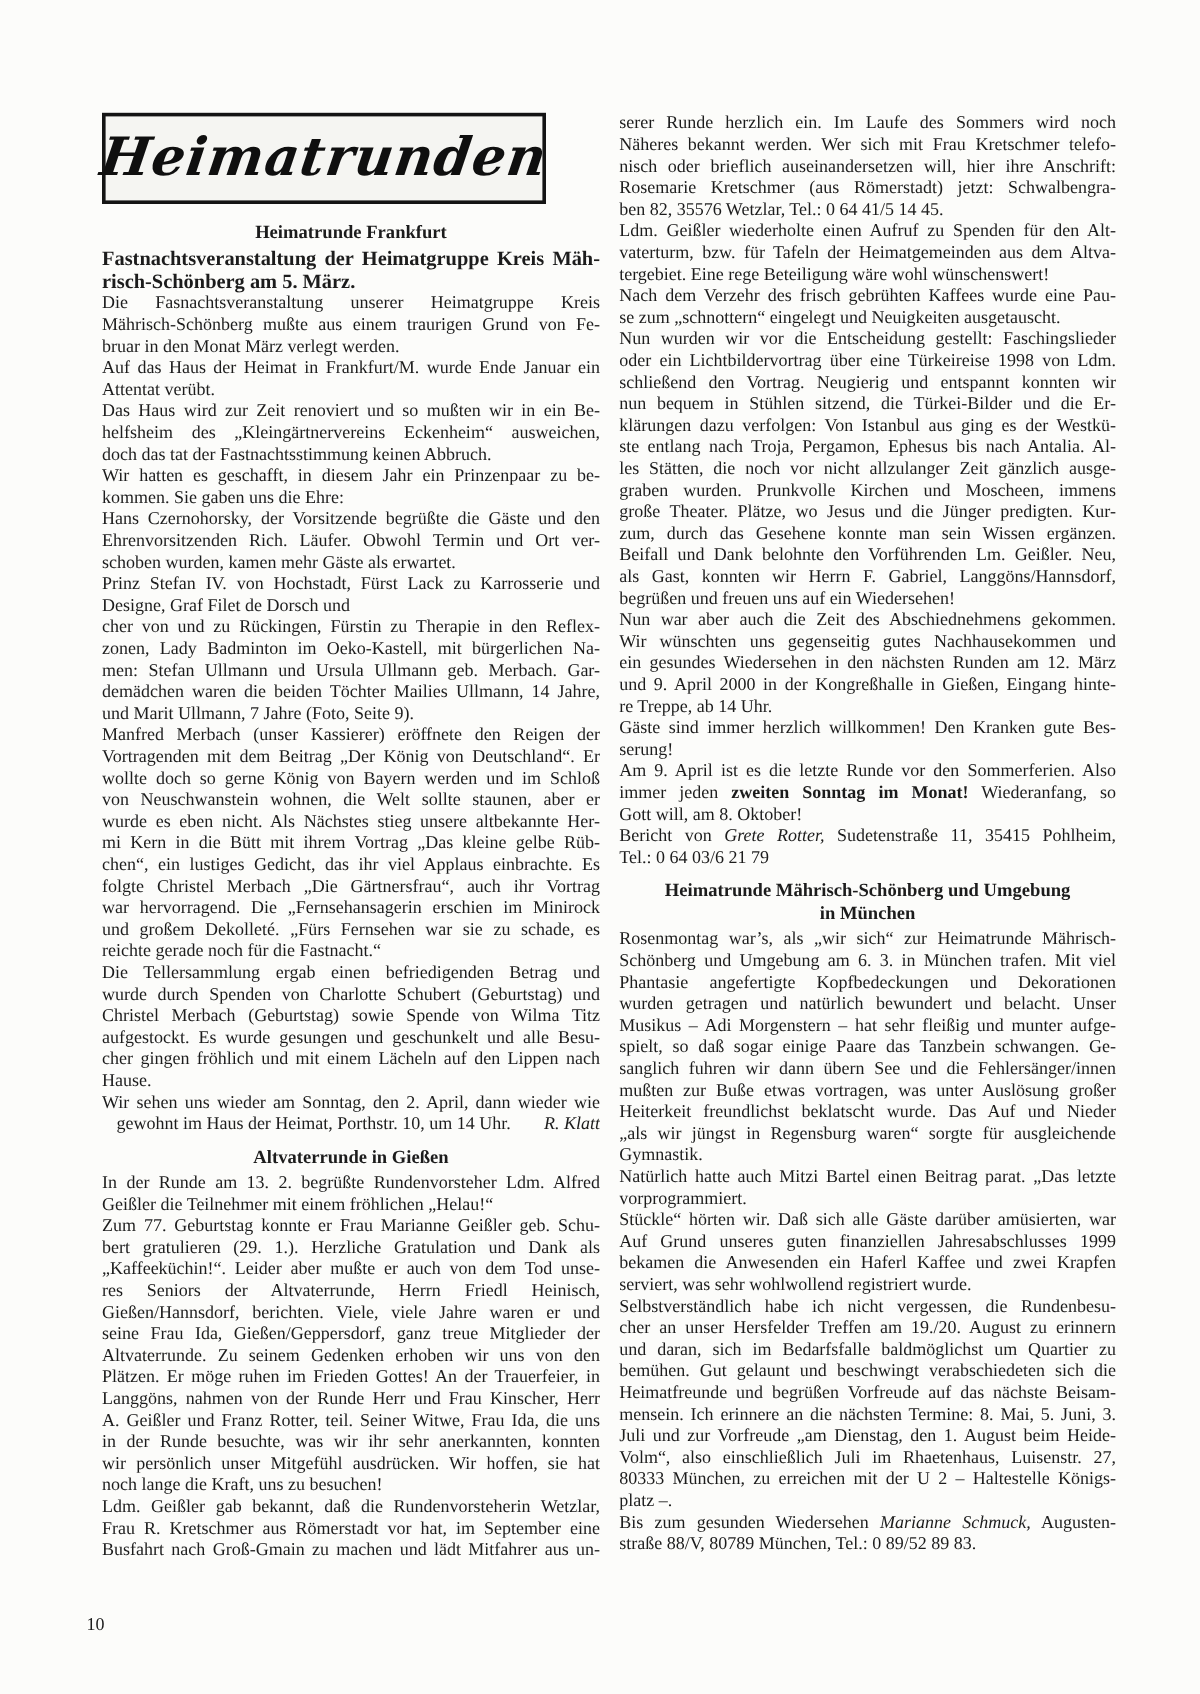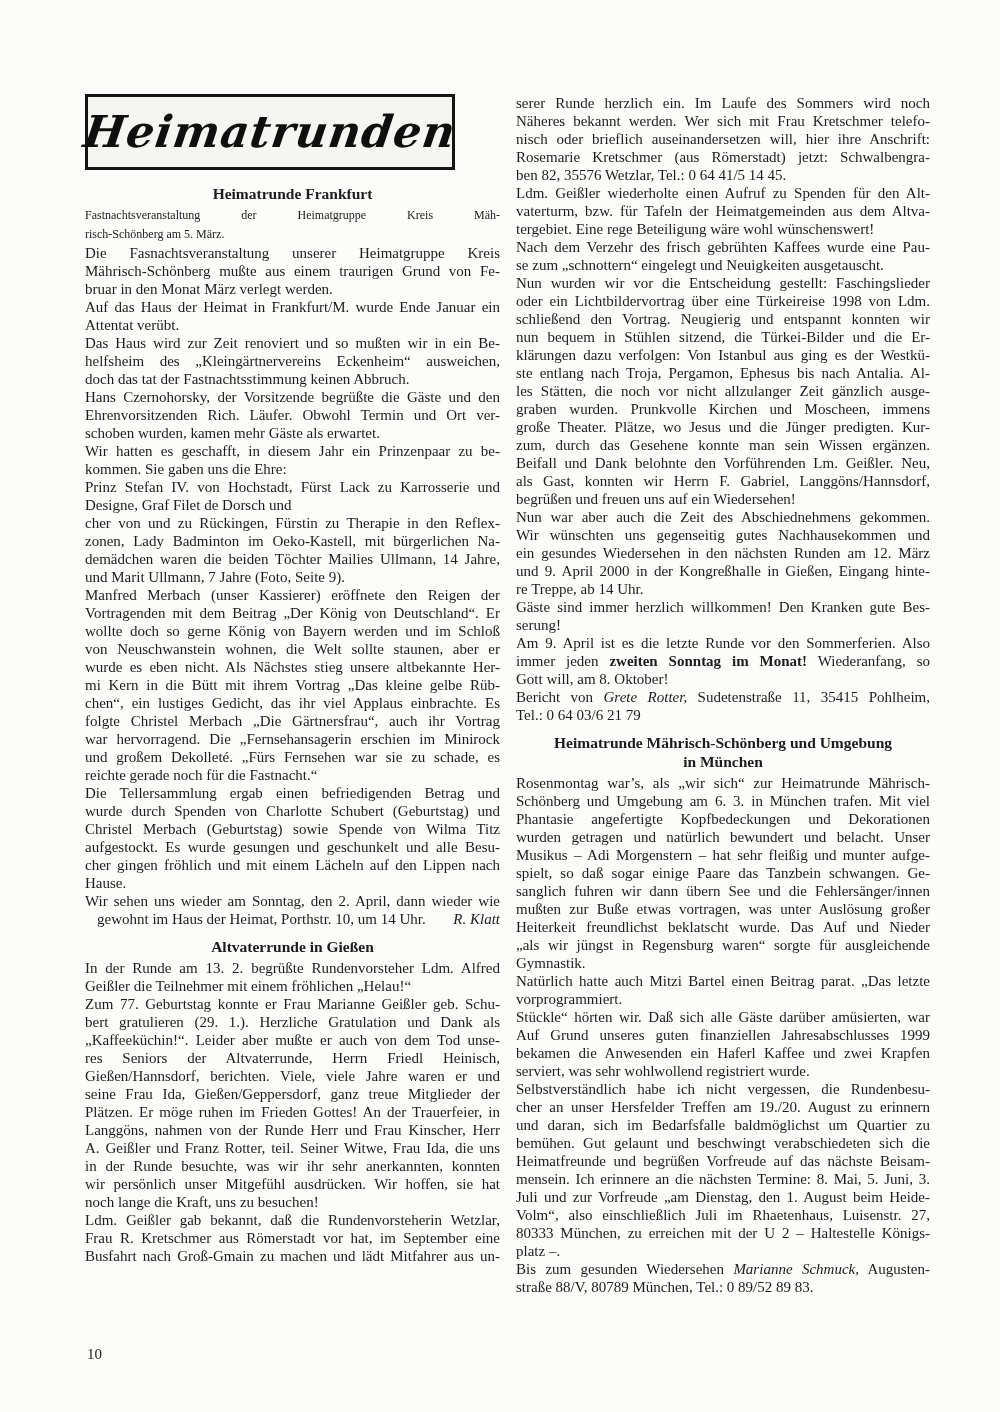--- a/index.html
+++ b/index.html
@@ -47,26 +47,26 @@
   .block .line.gapline{display:flex;justify-content:space-between;margin-left:12px;}
   .block .line.gapline .gap-spacer{flex:1 1 auto;min-width:8px;}
 
   .block.heading{margin:9px 0 3px 0;}
   .block.heading .line{
     font-weight:bold;font-size:15.5px;
     line-height:19px;height:19px;
     text-align:center;text-align-last:center;
   }
   .block.para.bold-para .line{
-    font-weight:normal;font-size:12px;
+    font-weight:bold;font-size:17px;
     line-height:19px;height:19px;
   }
 
   .pagenum{
-    position:absolute;left:87px;top:1345px;
+    position:absolute;left:72px;top:1345px;
     font-size:15px;line-height:18px;
   }
   i{font-style:italic;}
   b{font-weight:bold;}
 </style>
 </head>
 <body>
 
 <div class="page">
   <div class="col left">
@@ -89,35 +89,36 @@
         <div class="block para">
           <div class="line">Auf das Haus der Heimat in Frankfurt/M. wurde Ende Januar ein</div>
           <div class="line last">Attentat verübt.</div>
         </div>
         <div class="block para">
           <div class="line">Das Haus wird zur Zeit renoviert und so mußten wir in ein Be-</div>
           <div class="line">helfsheim des „Kleingärtnervereins Eckenheim“ ausweichen,</div>
           <div class="line last">doch das tat der Fastnachtsstimmung keinen Abbruch.</div>
         </div>
         <div class="block para">
+          <div class="line">Wir hatten es geschafft, in diesem Jahr ein Prinzenpaar zu be-</div>
+          <div class="line last">kommen. Sie gaben uns die Ehre:</div>
+        </div>
+        <div class="block para">
           <div class="line">Hans Czernohorsky, der Vorsitzende begrüßte die Gäste und den</div>
           <div class="line">Ehrenvorsitzenden Rich. Läufer. Obwohl Termin und Ort ver-</div>
           <div class="line last">schoben wurden, kamen mehr Gäste als erwartet.</div>
         </div>
         <div class="block para">
-          <div class="line">Wir hatten es geschafft, in diesem Jahr ein Prinzenpaar zu be-</div>
-          <div class="line last">kommen. Sie gaben uns die Ehre:</div>
-        </div>
-        <div class="block para">
           <div class="line">Prinz Stefan IV. von Hochstadt, Fürst Lack zu Karrosserie und</div>
           <div class="line last">Designe, Graf Filet de Dorsch und</div>
         </div>
         <div class="block para">
           <div class="line">cher von und zu Rückingen, Fürstin zu Therapie in den Reflex-</div>
           <div class="line">zonen, Lady Badminton im Oeko-Kastell, mit bürgerlichen Na-</div>
+          <div class="line">men: Stefan Ullmann und Ursula Ullmann geb. Merbach. Gar-</div>
           <div class="line">demädchen waren die beiden Töchter Mailies Ullmann, 14 Jahre,</div>
           <div class="line last">und Marit Ullmann, 7 Jahre (Foto, Seite 9).</div>
         </div>
         <div class="block para">
           <div class="line">Manfred Merbach (unser Kassierer) eröffnete den Reigen der</div>
           <div class="line">Vortragenden mit dem Beitrag „Der König von Deutschland“. Er</div>
           <div class="line">wollte doch so gerne König von Bayern werden und im Schloß</div>
           <div class="line">von Neuschwanstein wohnen, die Welt sollte staunen, aber er</div>
           <div class="line">wurde es eben nicht. Als Nächstes stieg unsere altbekannte Her-</div>
           <div class="line">mi Kern in die Bütt mit ihrem Vortrag „Das kleine gelbe Rüb-</div>
@@ -150,20 +151,21 @@
           <div class="line">In der Runde am 13. 2. begrüßte Rundenvorsteher Ldm. Alfred</div>
           <div class="line last">Geißler die Teilnehmer mit einem fröhlichen „Helau!“</div>
         </div>
         <div class="block para">
           <div class="line">Zum 77. Geburtstag konnte er Frau Marianne Geißler geb. Schu-</div>
           <div class="line">bert gratulieren (29. 1.). Herzliche Gratulation und Dank als</div>
           <div class="line">„Kaffeeküchin!“. Leider aber mußte er auch von dem Tod unse-</div>
           <div class="line">res Seniors der Altvaterrunde, Herrn Friedl Heinisch,</div>
           <div class="line">Gießen/Hannsdorf, berichten. Viele, viele Jahre waren er und</div>
           <div class="line">seine Frau Ida, Gießen/Geppersdorf, ganz treue Mitglieder der</div>
+          <div class="line">Altvaterrunde. Zu seinem Gedenken erhoben wir uns von den</div>
           <div class="line">Plätzen. Er möge ruhen im Frieden Gottes! An der Trauerfeier, in</div>
           <div class="line">Langgöns, nahmen von der Runde Herr und Frau Kinscher, Herr</div>
           <div class="line">A. Geißler und Franz Rotter, teil. Seiner Witwe, Frau Ida, die uns</div>
           <div class="line">in der Runde besuchte, was wir ihr sehr anerkannten, konnten</div>
           <div class="line">wir persönlich unser Mitgefühl ausdrücken. Wir hoffen, sie hat</div>
           <div class="line last">noch lange die Kraft, uns zu besuchen!</div>
         </div>
         <div class="block para">
           <div class="line">Ldm. Geißler gab bekannt, daß die Rundenvorsteherin Wetzlar,</div>
           <div class="line">Frau R. Kretschmer aus Römerstadt vor hat, im September eine</div>

